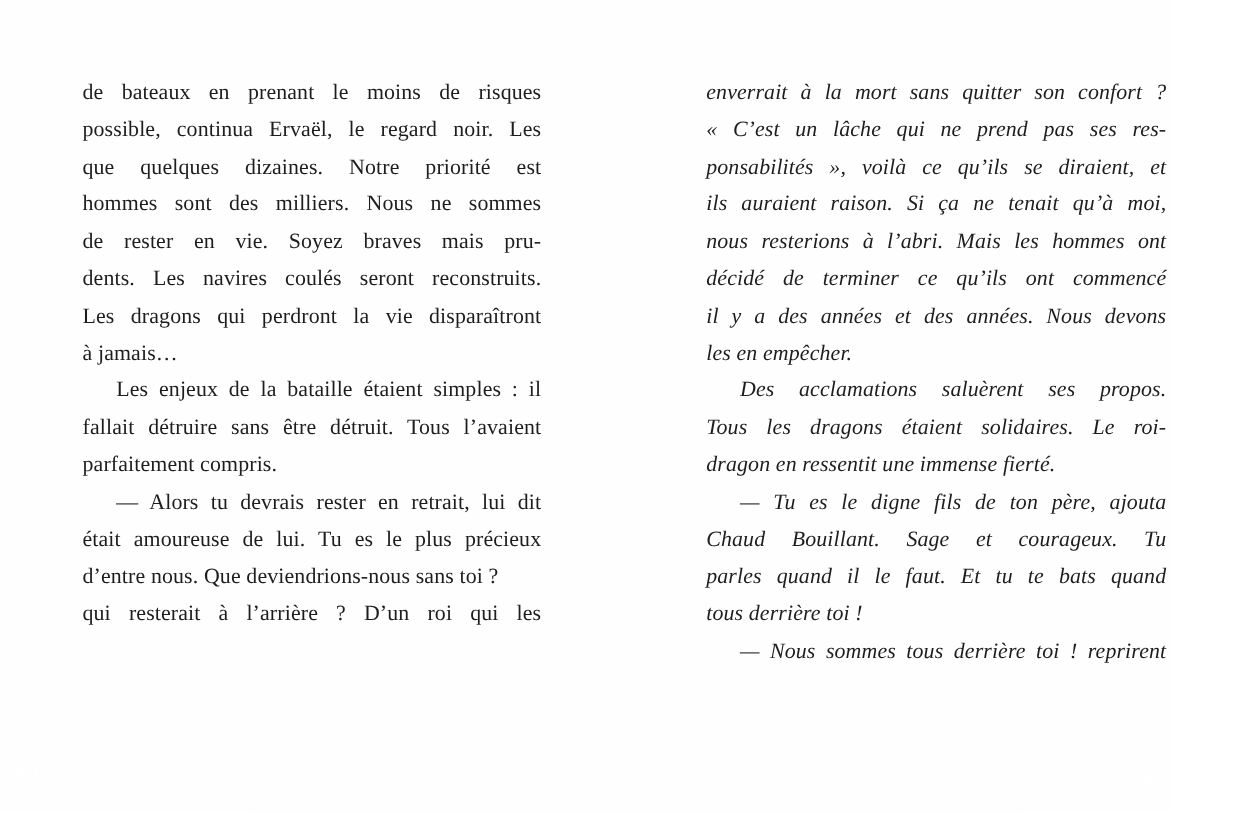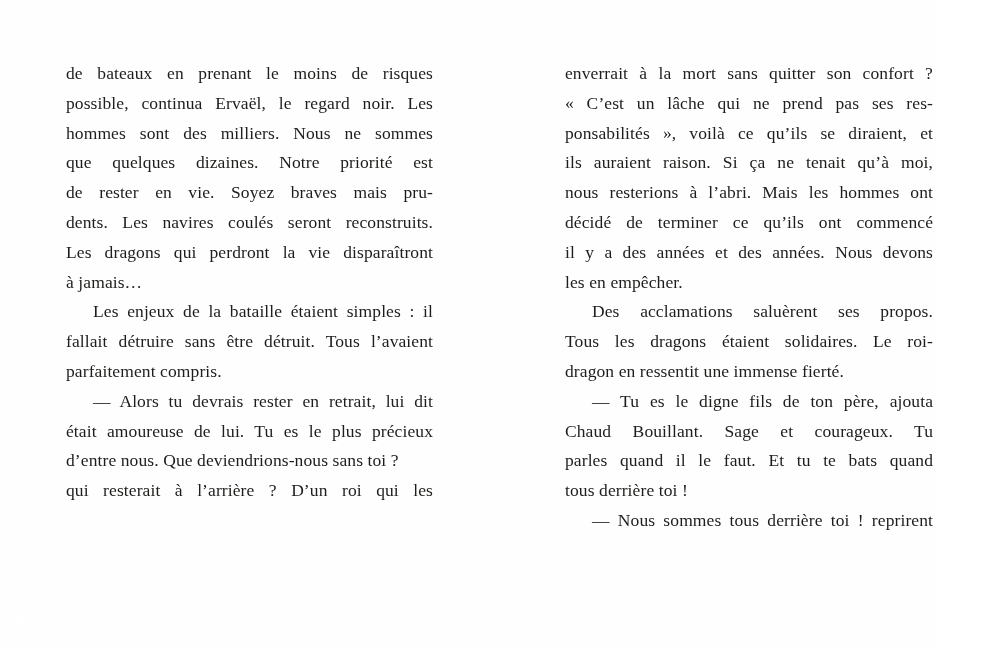--- a/index.html
+++ b/index.html
@@ -14,21 +14,21 @@
     background: #fefefe;
     overflow: hidden;
     font-family: "Liberation Serif", "DejaVu Serif", serif;
     color: #1d1d1b;
   }
   .page-text {
     position: absolute;
     top: 59px;
   }
   .page-text.left  { left: 66px;  width: 367px; }
-  .page-text.right { left: 565px; width: 368px; }
+  .page-text.right { left: 565px; width: 368px; font-style: italic; }
   .line {
     font-size: 17.5px;
     line-height: 29.8px;
     text-align: justify;
     white-space: normal;
     letter-spacing: 0.1px;
   }
   .line.just { text-align-last: justify; }
   .line.ind  { text-indent: 27px; }
   .page-num {
@@ -61,22 +61,22 @@
   }
 </style>
 </head>
 <body>
 
 <div class="spread">
 
   <div class="page-text left">
       <div class="line just">de bateaux en prenant le moins de risques</div>
       <div class="line just">possible, continua Ervaël, le regard noir. Les</div>
+      <div class="line just">que quelques dizaines. Notre priorité est</div>
       <div class="line just">hommes sont des milliers. Nous ne sommes</div>
-      <div class="line just">que quelques dizaines. Notre priorité est</div>
       <div class="line just">de rester en vie. Soyez braves mais pru-</div>
       <div class="line just">dents. Les navires coulés seront reconstruits.</div>
       <div class="line just">Les dragons qui perdront la vie disparaîtront</div>
       <div class="line">à jamais…</div>
       <div class="line just ind">Les enjeux de la bataille étaient simples : il</div>
       <div class="line just">fallait détruire sans être détruit. Tous l’avaient</div>
       <div class="line">parfaitement compris.</div>
       <div class="line just ind">— Alors tu devrais rester en retrait, lui dit</div>
       <div class="line just">était amoureuse de lui. Tu es le plus précieux</div>
       <div class="line">d’entre nous. Que deviendrions-nous sans toi ?</div>

